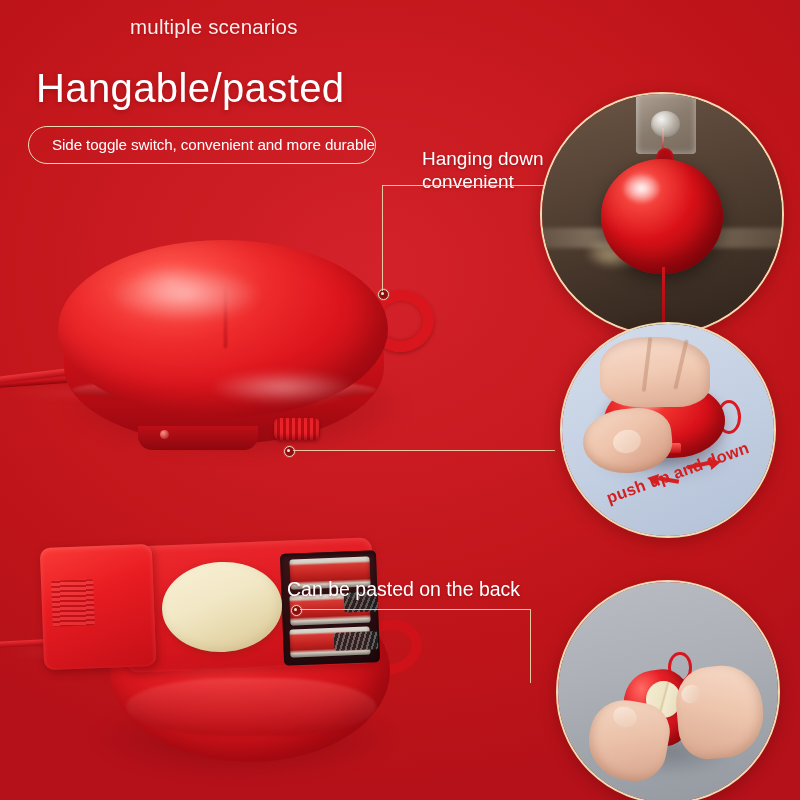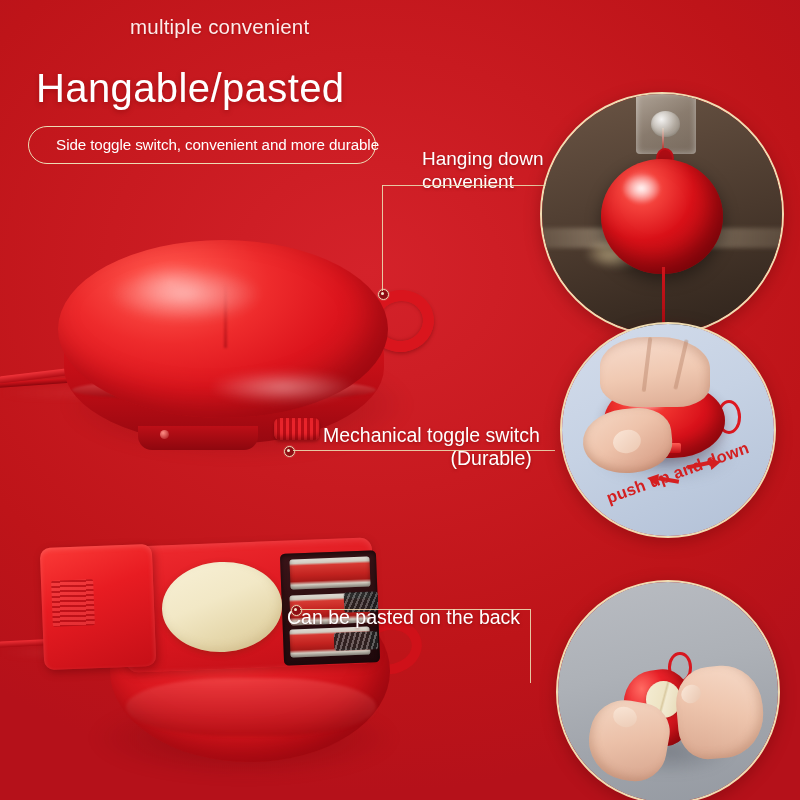--- a/index.html
+++ b/index.html
@@ -47,36 +47,37 @@
   .pill {
     left: 28px; top: 126px;
     width: 348px; height: 38px;
     border: 1.4px solid #eddbb4;
     border-radius: 20px;
     box-sizing: border-box;
   }
   .pill-text {
     left: 31px; top: 133px;
     width: 348px;
-    text-align: right;
+    text-align: left;
     color: #ffffff;
     font-size: 15.2px;
     line-height: 24px;
     letter-spacing: -.1px;
+    padding-left: 21px;
   }
 
   
   .callout-label {
     color: #ffffff;
     text-shadow: 0 1px 3px rgba(110,0,6,.5);
   }
   .c1 { left: 422px; top: 147px; font-size: 19px; line-height: 23px; }
   .c2 { left: 323px; top: 424px; font-size: 19.5px; line-height: 23px; }
   .c2 .dur { display: block; text-align: right; padding-right: 8px; }
-  .c3 { left: 287px; top: 606px; font-size: 19.5px; line-height: 23px; }
+  .c3 { left: 287px; top: 578px; font-size: 19.5px; line-height: 23px; }
 
   
   .lead {
     background: #e9d7ae;
     opacity: .92;
   }
   .lead.h { height: 1px; }
   .lead.v { width: 1px; }
 
   .dot {
@@ -503,21 +504,21 @@
 </style>
 </head>
 <body>
 
 <div id="stage">
 
   <div class="abs streak" style="left:0;top:388px;width:300px;height:10px;"></div>
   <div class="abs streak" style="left:0;top:648px;width:220px;height:9px;"></div>
 
   <div class="abs kicker">
-    <span class="l2">multiple convenient</span>
+    <span class="l2">multiple scenarios</span>
   </div>
 
   <div class="abs headline nowrap">Hangable/pasted</div>
 
   <div class="abs pill"></div>
   <div class="abs pill-text nowrap">Side toggle switch, convenient and more durable</div>
 
   <div class="abs" id="product-top">
     <div class="abs pt-cord2"></div>
     <div class="abs pt-cord"></div>
@@ -559,24 +560,20 @@
   <div class="abs callout-label c1">
     <div>Hanging down</div>
     <div>convenient</div>
   </div>
   <div class="abs dot" style="left:378px;top:289px;">
       <i></i>
     </div>
   <div class="abs lead v" style="left:382px;top:185px;height:106px;"></div>
   <div class="abs lead h" style="left:382px;top:185px;width:180px;"></div>
 
-  <div class="abs callout-label c2">
-    <div>Mechanical toggle switch</div>
-    <div class="dur">(Durable)</div>
-  </div>
   <div class="abs dot" style="left:284px;top:446px;">
       <i></i>
     </div>
   <div class="abs lead h" style="left:293px;top:450px;width:262px;"></div>
 
   <div class="abs callout-label c3 nowrap">
     <div>Can be pasted on the back</div>
   </div>
   <div class="abs dot" style="left:291px;top:605px;">
       <i></i>

